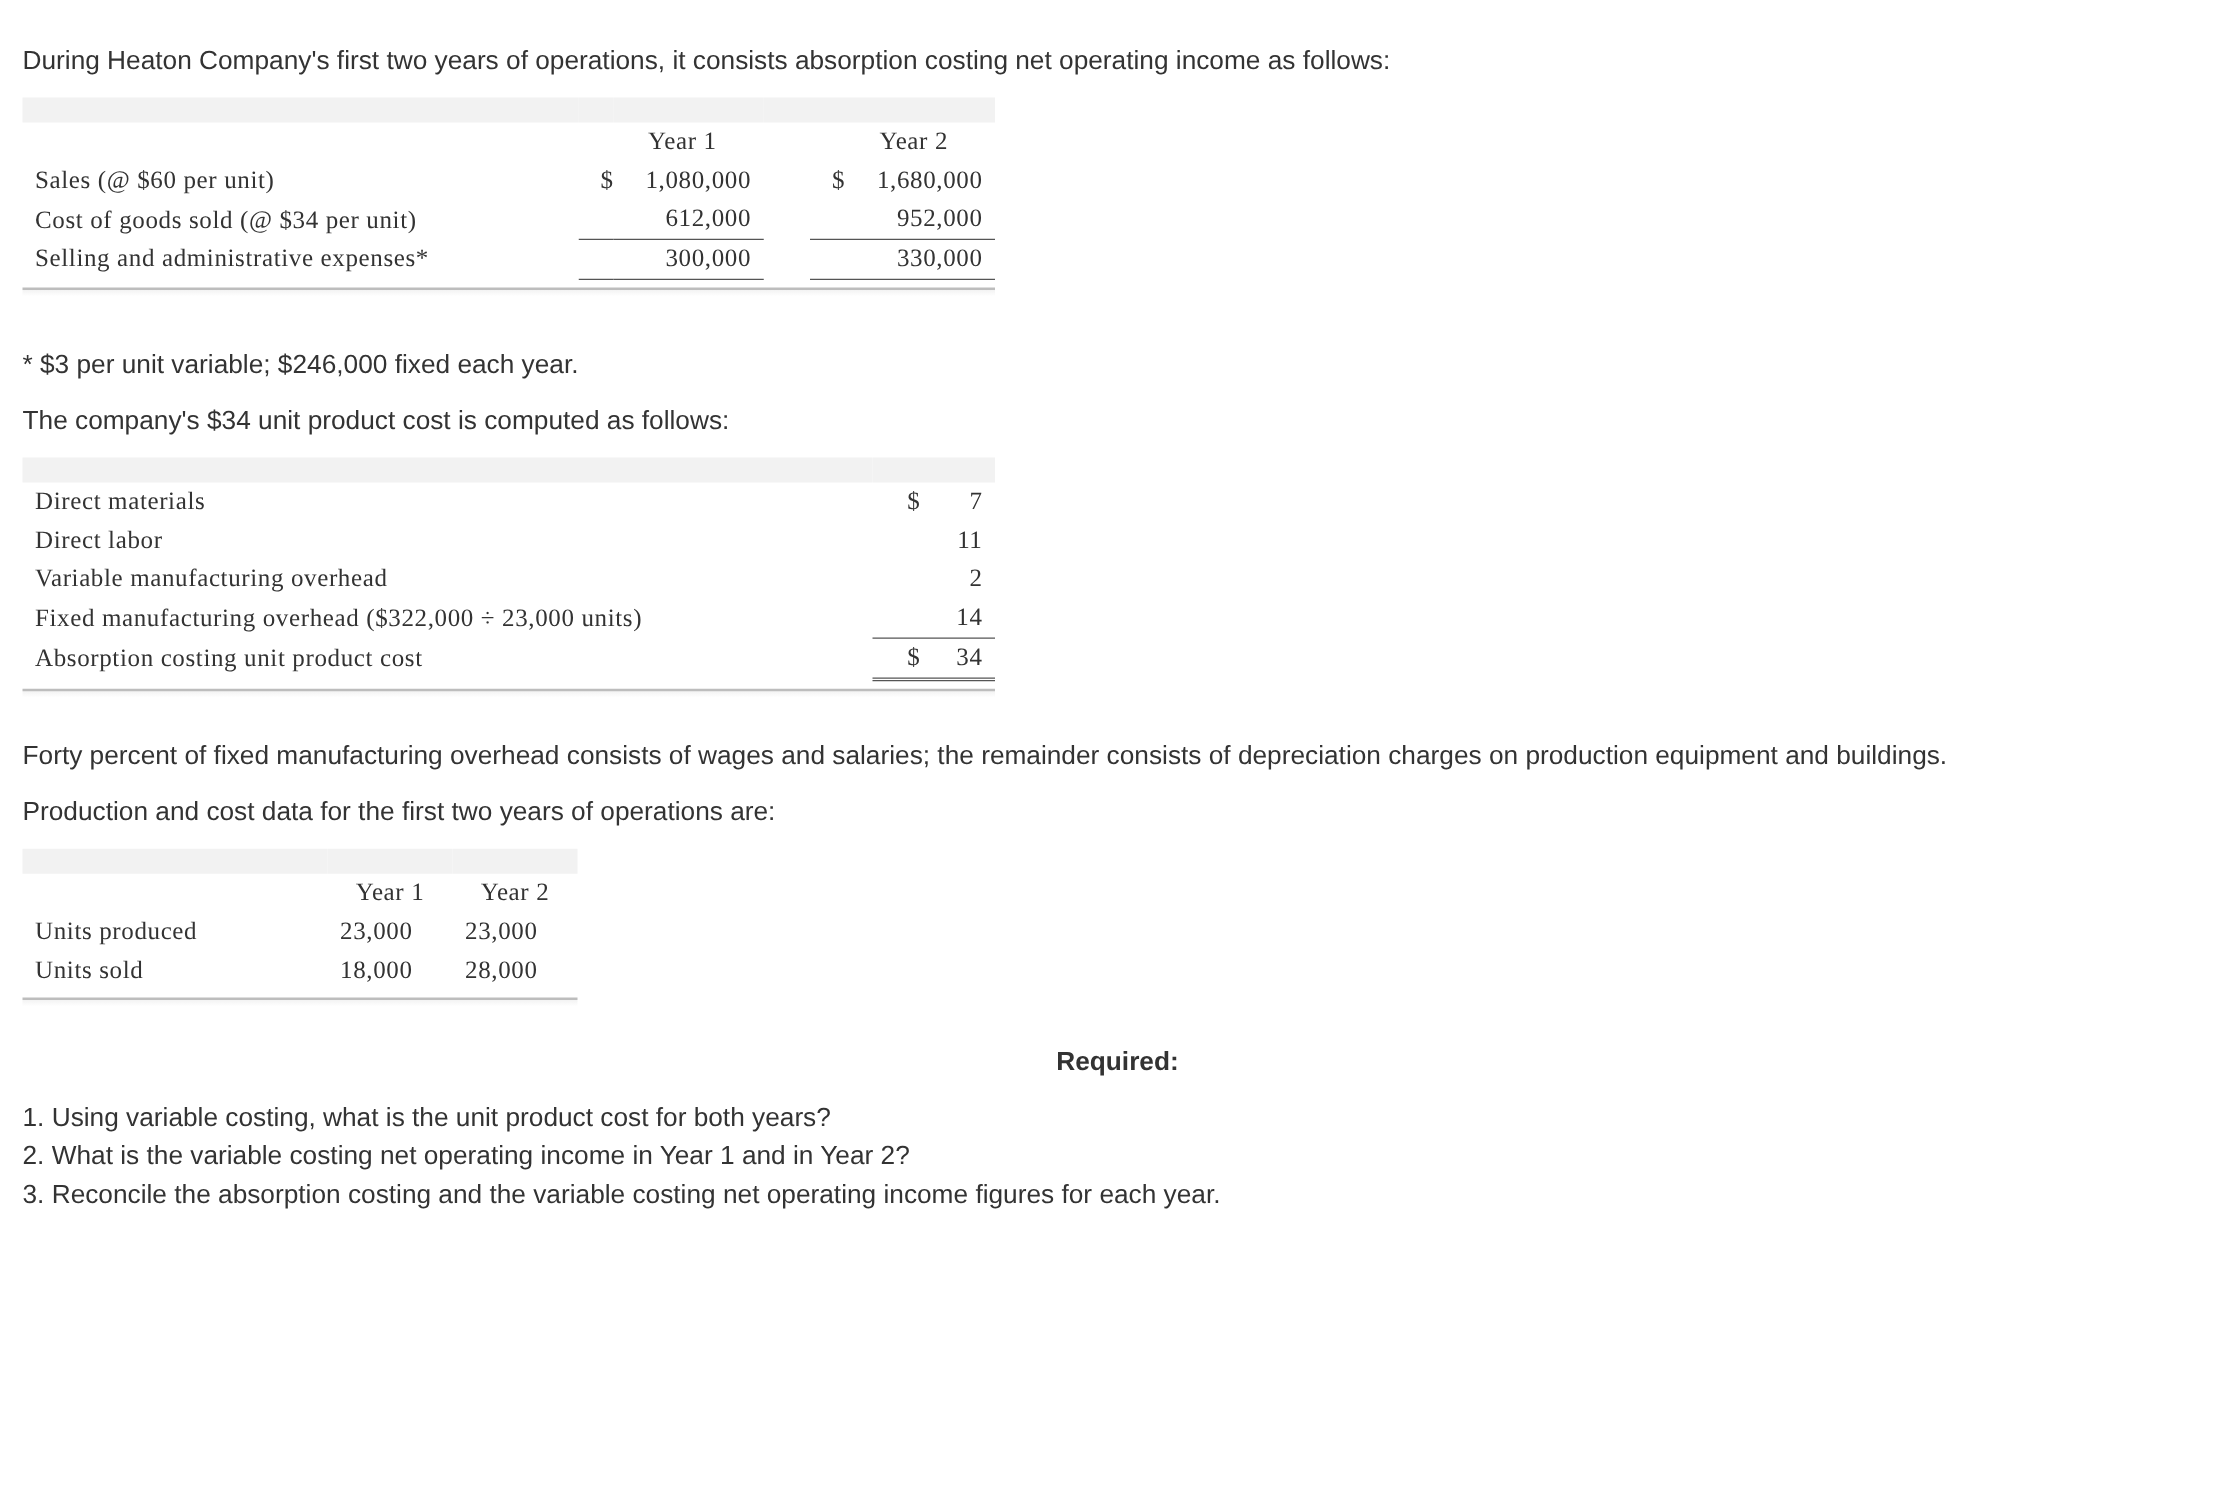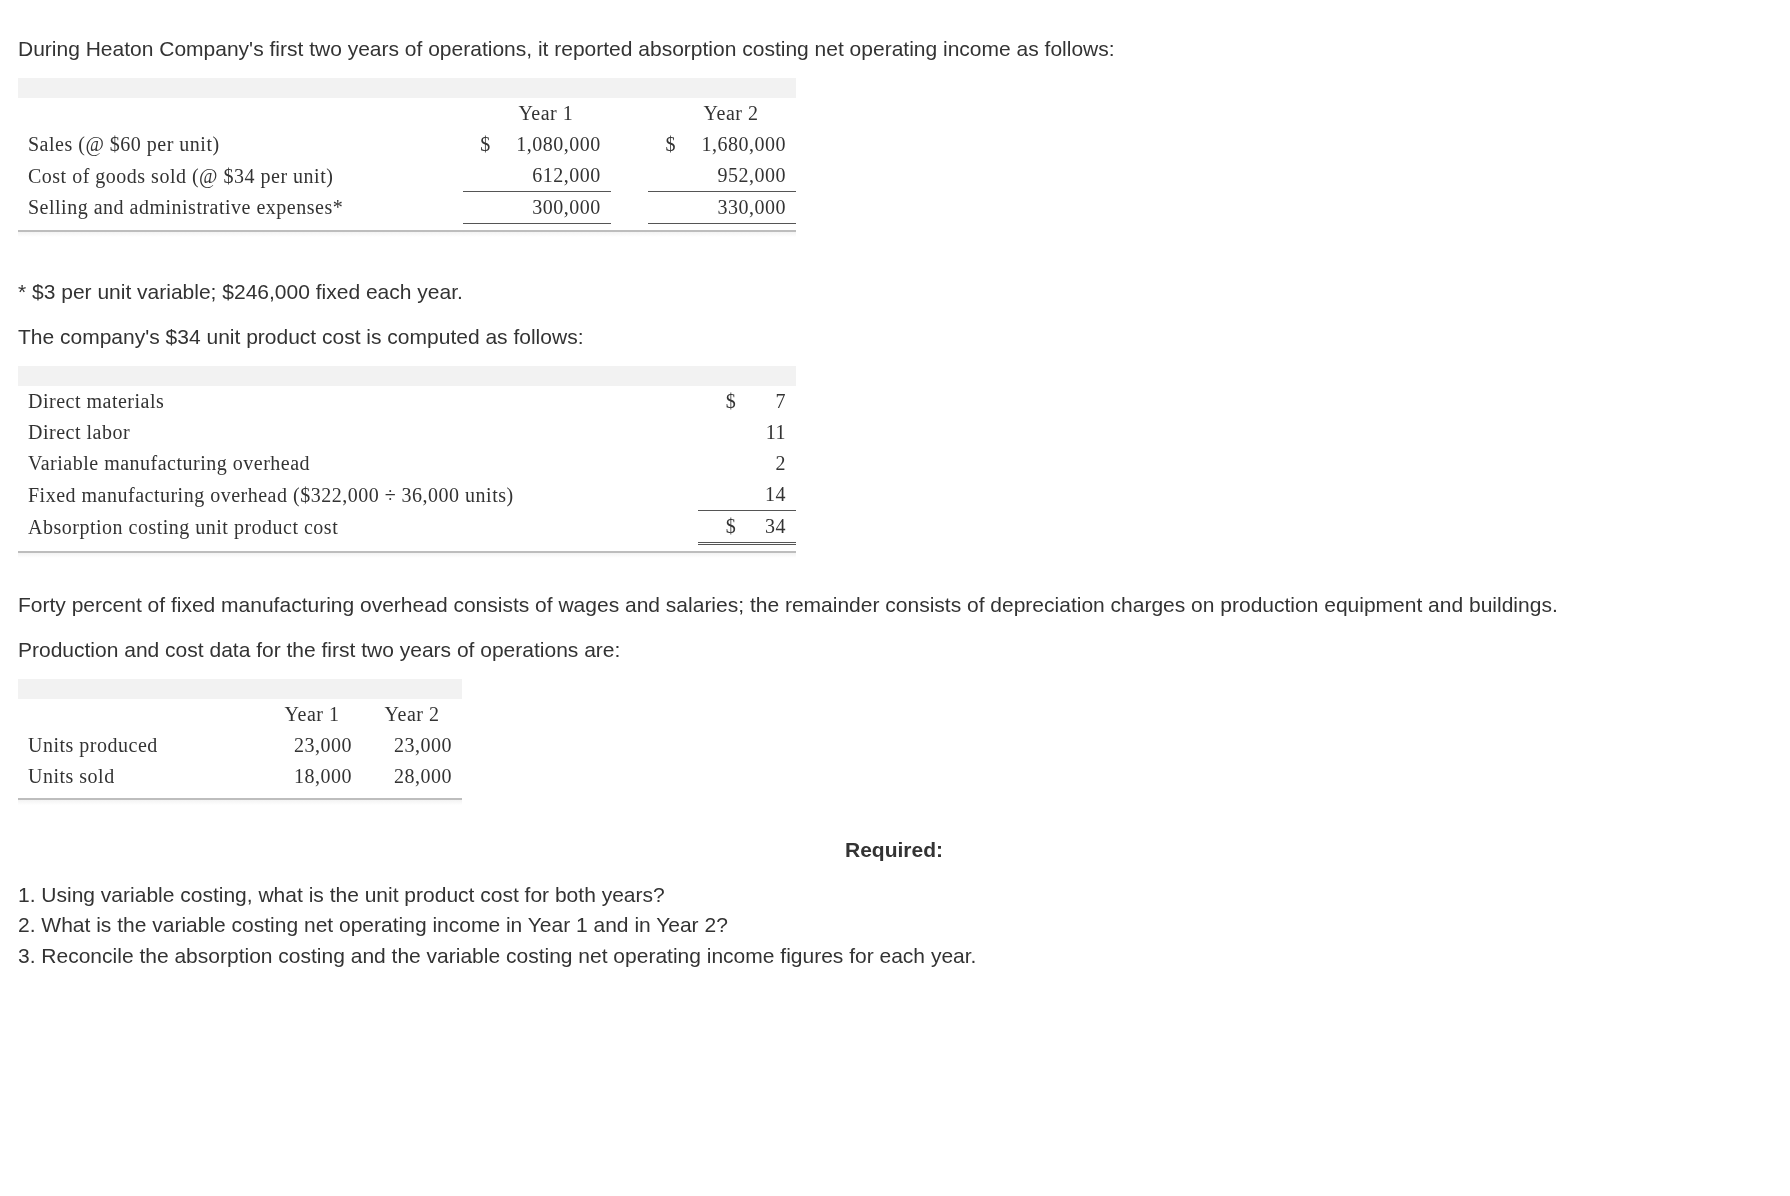--- a/index.html
+++ b/index.html
@@ -38,29 +38,29 @@
     .col-amt { text-align: right; white-space: nowrap; padding-left: 0; min-width: 110px;}
     .ul-single { border-bottom: 1.5px solid #555; }
     .ul-double2 { border-bottom: 3px double #555; }
     .tbl-scroll-edge { border-top: 2px solid #bdbdbd; height: 5px; background: linear-gradient(#f3f3f3,#fff);}
     .req-head { font-weight: bold; }
     .spacer-col { width: 18px; }
     .t2-label { width: 660px; }
     .t2-sym  { text-align: right; white-space: nowrap; min-width: 22px; padding-right:0;}
     .t2-amt  { text-align: right; white-space: nowrap; padding-left:0; min-width: 40px;}
     .t3-label { width: 240px; }
-    .t3-num  { text-align: right; white-space: nowrap; min-width: 80px; }
+    .t3-num  { white-space: nowrap; min-width: 80px; }
     .wide1 { width: 778px; }
     .wide2 { width: 778px; }
     .wide3 { width: 444px; }
   </style>
 </head>
 <body>
 
-<div class="para">During Heaton Company's first two years of operations, it reported absorption costing net operating income as follows:</div>
+<div class="para">During Heaton Company's first two years of operations, it consists absorption costing net operating income as follows:</div>
 
 <table class="mono wide1">
   <tbody>
       <tr class="grayband">
         <td class="col-label"></td>
         <td class="col-sym"></td>
         <td class="col-amt"></td>
         <td class="spacer-col"></td>
         <td class="col-sym"></td>
         <td class="col-amt"></td>
@@ -121,21 +121,21 @@
     <td class="t2-label">Direct labor</td>
     <td class="t2-sym"></td>
         <td class="t2-amt">11</td>
   </tr>
   <tr>
     <td class="t2-label">Variable manufacturing overhead</td>
     <td class="t2-sym"></td>
         <td class="t2-amt">2</td>
   </tr>
   <tr>
-    <td class="t2-label">Fixed manufacturing overhead ($322,000 ÷ 36,000 units)</td>
+    <td class="t2-label">Fixed manufacturing overhead ($322,000 ÷ 23,000 units)</td>
     <td class="t2-sym ul-single"></td>
         <td class="t2-amt ul-single">14</td>
   </tr>
   <tr>
     <td class="t2-label">Absorption costing unit product cost</td>
     <td class="t2-sym ul-double2">$</td>
         <td class="t2-amt ul-double2">34</td>
   </tr>
 </tbody>
   </table>

